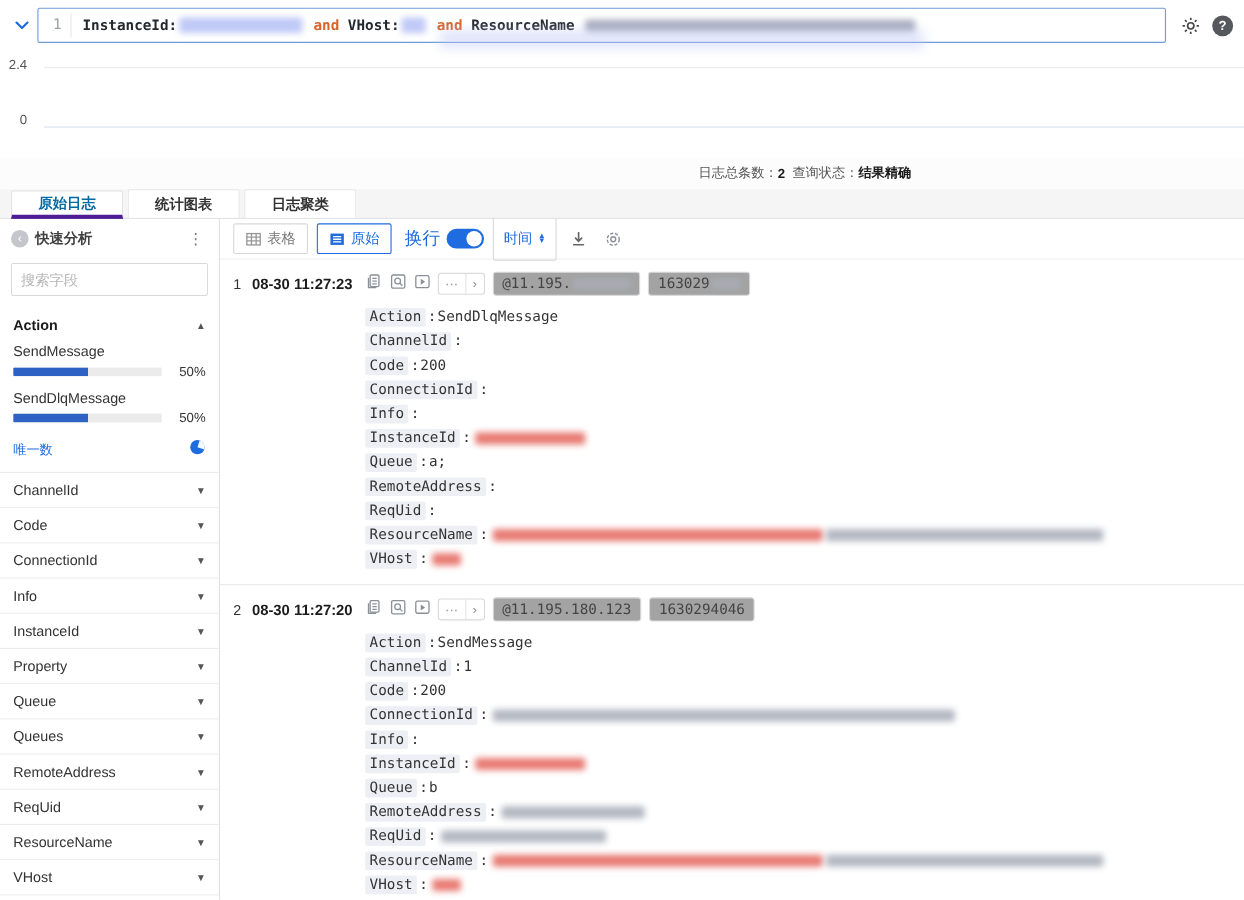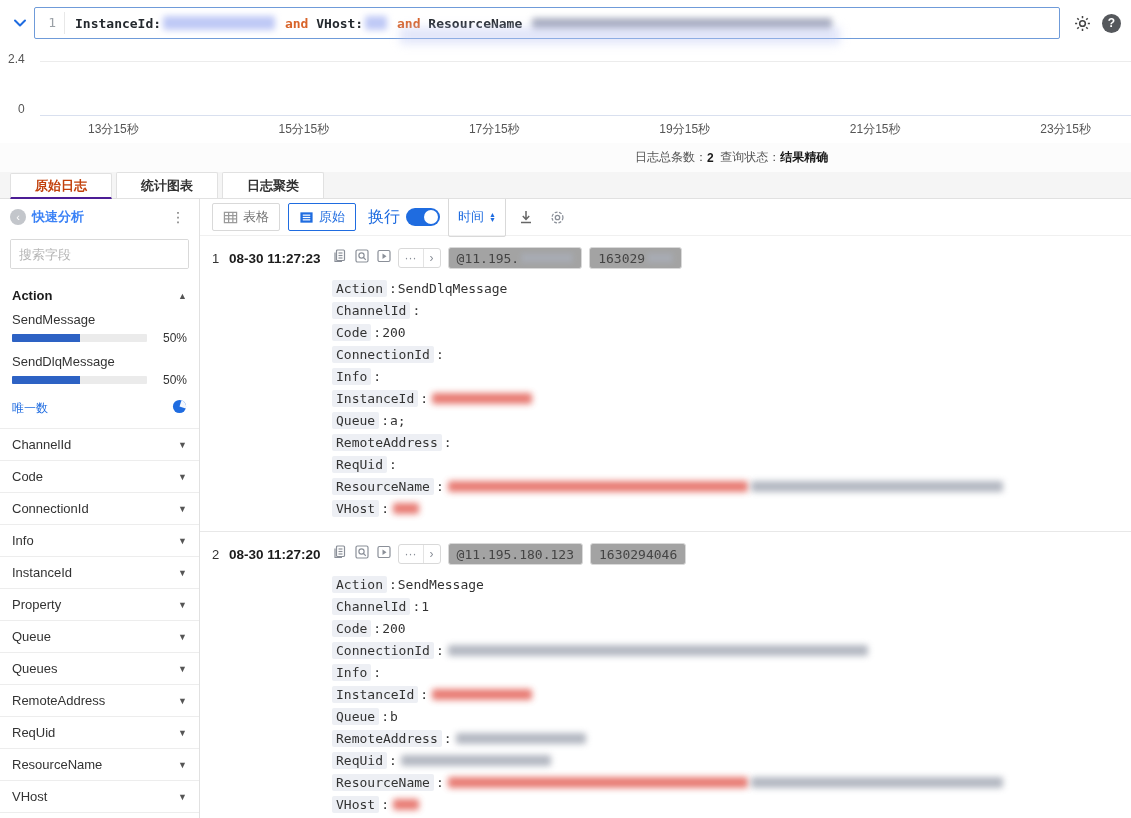--- a/index.html
+++ b/index.html
@@ -30,28 +30,28 @@
   .axisline { position:absolute; left:40px; right:0; top:69px; border-top:1px solid #d9e0ef; }
   .xlabels { position:absolute; left:88px; right:40px; top:75px; display:flex; justify-content:space-between; font-size:12px; color:#555; }
 
   
   .status-row { height:29px; display:flex; align-items:center; font-size:12px; color:#555; padding-left:635px; white-space:pre; background:#fcfcfc; }
   .status-row b { color:#1b1b1b; font-weight:bold; }
 
   
   .tabbar { height:27px; background:#f5f5f5; display:flex; align-items:flex-end; padding-left:10px; gap:4px; border-bottom:1px solid #e1e1e1; }
   .tab { height:26px; padding:0 24px; display:flex; align-items:center; font-size:13px; background:#fff; border:1px solid #e1e1e1; border-bottom:none; border-radius:2px 2px 0 0; color:#333; font-weight:bold; cursor:pointer; }
-  .tab.active { color:#c2410c; border-bottom:2px solid #4c1d95; margin-bottom:-1px; }
+  .tab.active { color:#0369a1; border-bottom:4px solid #4c1d95; margin-bottom:-1px; }
 
   
   .bodywrap { display:flex; height:620px; }
   .sidebar { width:200px; border-right:1px solid #e1e1e1; overflow:hidden; }
   .sb-head { height:36px; display:flex; align-items:center; padding:0 10px; }
   .back-circ { width:16px; height:16px; border-radius:50%; background:#c3c6cb; color:#fff; font-size:11px; display:flex; align-items:center; justify-content:center; margin-right:6px; }
-  .sb-title { font-size:13px; font-weight:bold; color:#3b82f6; flex:1; }
+  .sb-title { font-size:13px; font-weight:bold; color:#404040; flex:1; }
   .kebab { color:#777; font-size:14px; letter-spacing:0; cursor:pointer; padding:0 4px; }
   .sb-search { margin:4px 10px 10px; height:30px; display:flex; border:1px solid #d9d9d9; border-radius:2px; overflow:hidden; }
   .sb-search input { flex:1; border:none; outline:none; padding:0 8px; font-size:13px; color:#333; font-family:"Liberation Sans",sans-serif; }
   .sb-search input::placeholder { color:#b5b5b5; }
   .sec-head { display:flex; align-items:center; justify-content:space-between; padding:9px 12px 6px; font-size:13px; font-weight:bold; color:#1b1b1b; cursor:pointer; }
   .caret-up, .caret-down { font-size:9px; color:#555; }
   .act-item { padding:3px 12px 6px; }
   .act-label { font-size:13px; color:#333; margin-bottom:4px; }
   .act-barrow { display:flex; align-items:center; gap:10px; }
   .bar-track { flex:1; height:8px; background:#ebebeb; border-radius:1px; overflow:hidden; }
@@ -118,28 +118,20 @@
     </span>
     <span class="help-circle">?</span>
   </div>
 </div>
 
 <div class="chart">
   <span class="ylab-top">2.4</span>
   <div class="gridline"></div>
   <span class="ylab-bot">0</span>
   <div class="axisline"></div>
-  <div class="xlabels">
-      <span>13分15秒</span>
-      <span>15分15秒</span>
-      <span>17分15秒</span>
-      <span>19分15秒</span>
-      <span>21分15秒</span>
-      <span>23分15秒</span>
-    </div>
 </div>
 
 <div class="status-row"><span>日志总条数：</span><b>2</b><span>  </span><span>查询状态：</span><b>结果精确</b></div>
 
 <div class="tabbar">
     <div class="tab active">原始日志</div>
     <div class="tab">统计图表</div>
     <div class="tab">日志聚类</div>
   </div>
 

